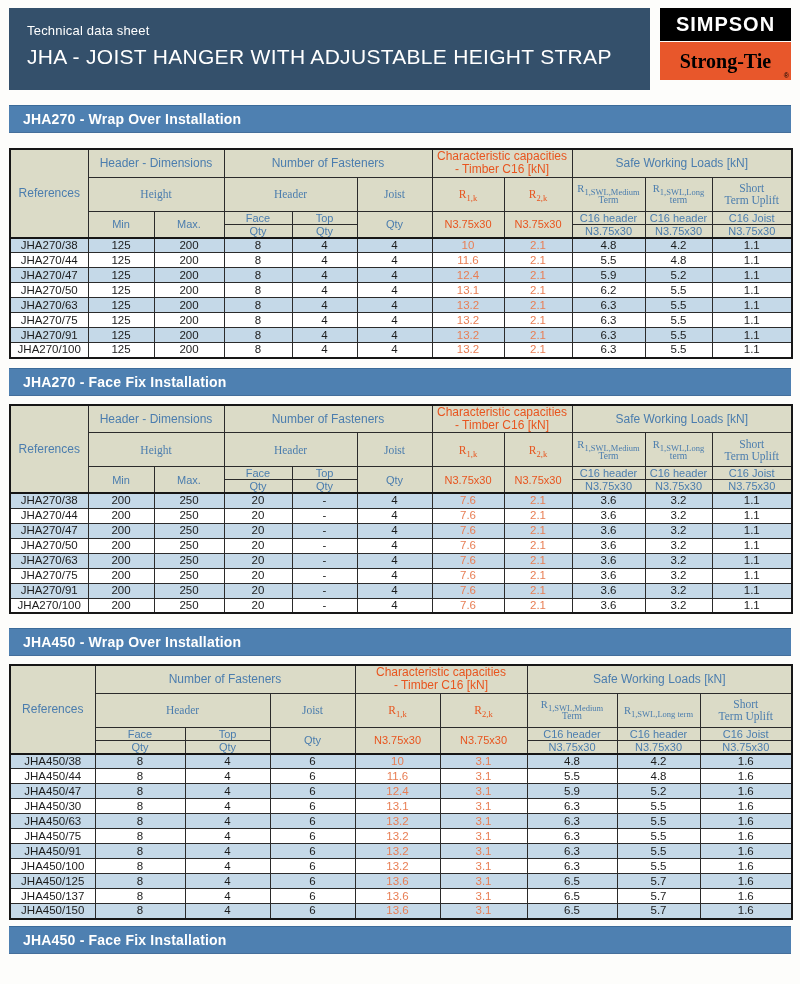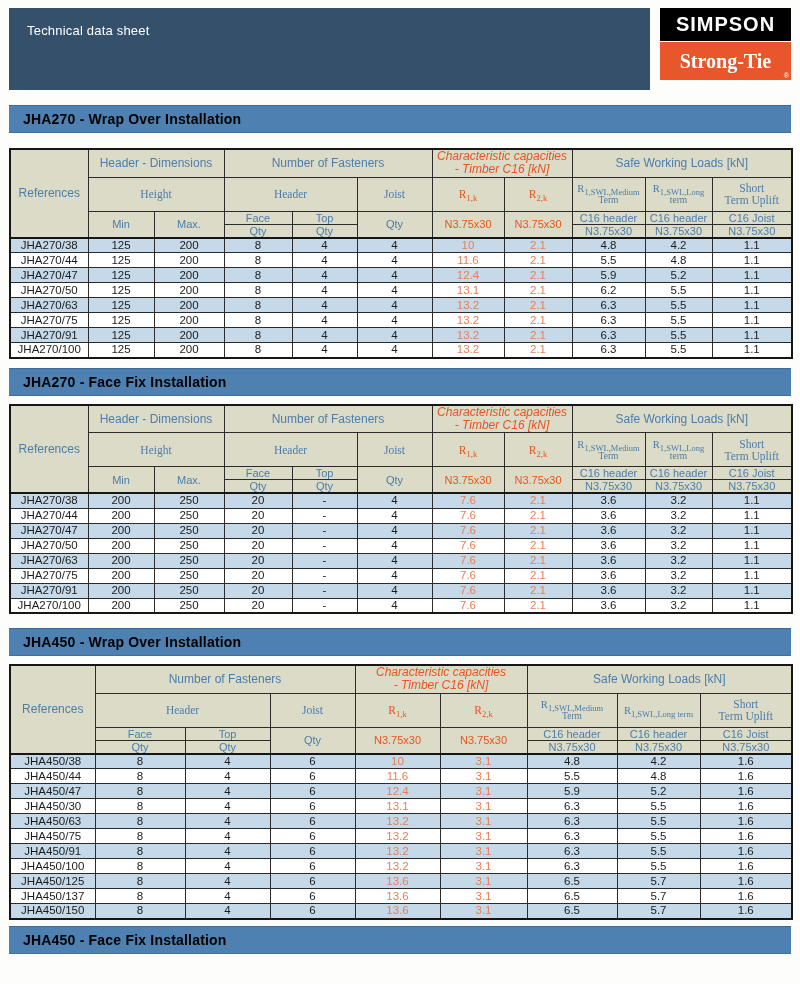--- a/index.html
+++ b/index.html
@@ -20,29 +20,29 @@
   }
   .banner .kicker { font-size: 13px; margin-bottom: 7px; letter-spacing: .2px; }
   .banner .title { font-size: 21px; font-weight: normal; letter-spacing: .3px; }
   .logo { width: 131px; }
   .logo-top {
     background: #000000; color: #FFFFFF; height: 33px; margin-bottom: 1px;
     display: flex; align-items: center; justify-content: center;
     font-size: 20px; font-weight: bold; letter-spacing: 1px;
   }
   .logo-bottom {
-    position: relative; background: #E8572B; color: #ffffff; height: 38px;
+    position: relative; background: #E8572B; color: #000000; height: 38px;
     display: flex; align-items: center; justify-content: center;
     font-family: "Liberation Serif", serif; font-weight: bold; font-size: 20px;
   }
   .logo-bottom .reg { position: absolute; right: 2px; bottom: 1px; font-size: 7px; font-family: "Liberation Sans", sans-serif; font-weight: normal; }
 
   
   .section-bar {
-    height: 28px; line-height: 26px; background: #4E80B1; color: #000000;
+    height: 28px; line-height: 26px; background: #4E80B1; color: #ffffff;
     font-size: 14px; font-weight: bold; padding-left: 14px; letter-spacing: .2px;
     border-top: 1px solid #3B6astice99; border-top: 1px solid #3B6B99; border-bottom: 1px solid #456F9B;
   }
   .gap15 { height: 15px; } .gap14 { height: 14px; } .gap9 { height: 9px; } .gap8 { height: 8px; } .gap6 { height: 6px; }
 
   
   table.data-table {
     width: 782px; table-layout: fixed; border-collapse: collapse;
     border: 2px solid #161616;
   }
@@ -50,36 +50,37 @@
     border: 1px solid #2B2B2B; text-align: center; vertical-align: middle;
     overflow: hidden; white-space: nowrap;
   }
   .data-table thead th {
     background: #DBDBC7; color: #4B7DAE; font-weight: normal; font-size: 11.5px;
   }
   .data-table thead tr.h1 th { height: 28px; font-size: 12px; margin-top: 16px; }
   .data-table thead tr.h2 th { height: 34px; font-family: Liberation Serif, serif; }
   .data-table thead tr.h3 th, .data-table thead tr.h4 th { height: 13px; font-size: 11px; }
   .data-table thead th.c-orange { color: #E8551F; }
-  .data-table thead th .wrap { white-space: normal; line-height: 13px; font-style: italic; }
+  .data-table thead th .wrap { white-space: normal; line-height: 13px; }
   .data-table thead th sub { font-size: 8.5px; line-height: 0; }
   .data-table thead th .l2 { font-size: 9.5px; margin-top: 1px; }
   .data-table thead th.small { font-size: 10.5px; }
   .data-table tbody td { height: 15px; font-size: 11.5px; color: #1C1C1C; line-height: 13px; }
   .data-table tbody tr:nth-child(odd) td { background: #C5D9E8; }
   .data-table tbody tr:nth-child(even) td { background: #FFFFFF; }
   .data-table tbody tr:first-child td { border-top: 2px solid #161616; }
   .data-table tbody td.orange { color: #E87E54; }
 </style>
 </head>
 <body>
 
 <header class="banner-row">
   <div class="banner">
     <div class="kicker">Technical data sheet</div>
+    <h1 class="title">JHA - JOIST HANGER WITH ADJUSTABLE HEIGHT STRAP</h1>
   </div>
   <div class="logo">
     <div class="logo-top">SIMPSON</div>
     <div class="logo-bottom">
       <span>Strong-Tie</span>
       <span class="reg">®</span>
     </div>
   </div>
 </header>
 

